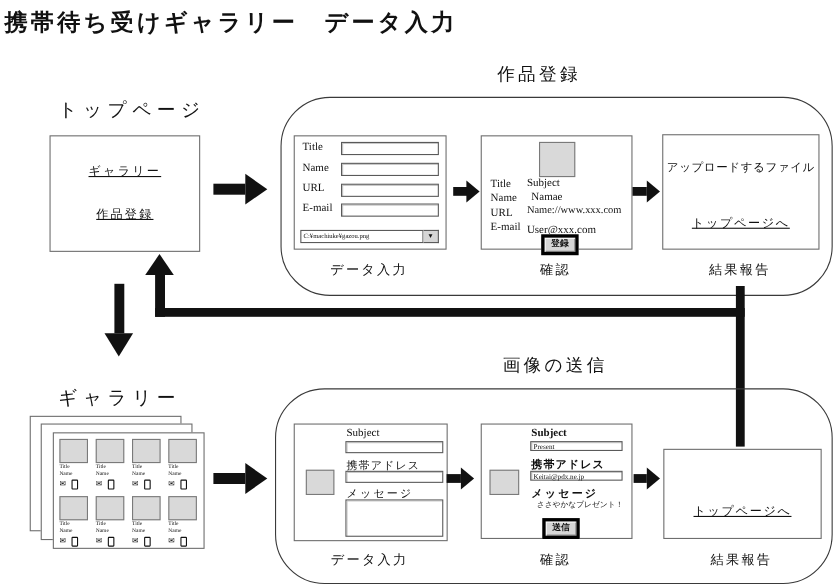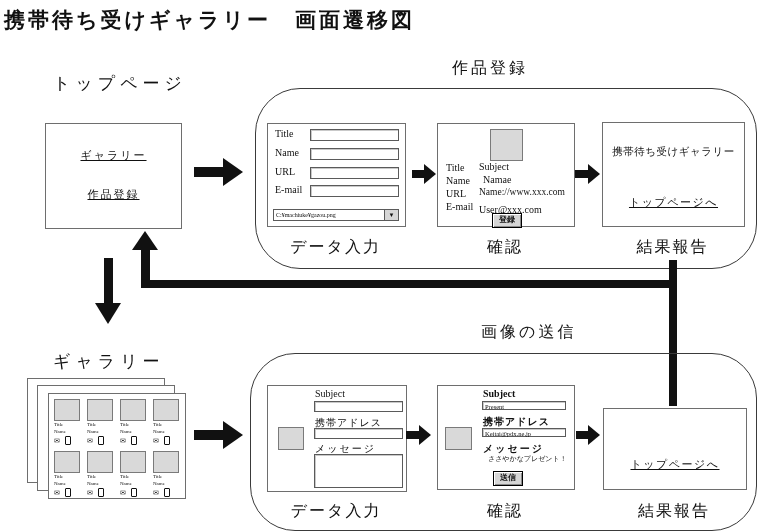--- a/index.html
+++ b/index.html
@@ -5,26 +5,26 @@
   html,body{margin:0;padding:0;background:#fff;}
   .canvas{position:relative;width:760px;height:532px;background:#fff;overflow:hidden;
           font-family:"Liberation Sans","DejaVu Sans",sans-serif;color:#111;}
   .abs{position:absolute;}
   .en{font-family:"Liberation Serif","DejaVu Serif",serif;}
   .page-title{font-size:21px;font-weight:bold;letter-spacing:3px;white-space:nowrap;}
   .section-heading{font-size:17px;letter-spacing:5px;white-space:nowrap;}
   .flow-heading{font-size:16px;letter-spacing:3px;white-space:nowrap;}
   .flow-container{border:1px solid #3a3a3a;border-radius:45px;background:transparent;}
   .screen{background:#fff;border:1px solid #6e6e6e;}
-  .caption{font-size:16px;letter-spacing:2px;text-align:center;white-space:nowrap;}
+  .caption{font-size:12px;letter-spacing:2px;text-align:center;white-space:nowrap;}
   .ulink{text-decoration:underline;cursor:pointer;white-space:nowrap;}
   .fld-label{font-size:10px;white-space:nowrap;}
   .fld-input{background:#fff;border:1px solid #5a5a5a;box-shadow:inset 1px 1px 0 #c9c9c9;}
   .thumb{background:#d9d9d9;border:1px solid #7a7a7a;}
-  .btn{background:#d6d6d6;border:1px solid #000000;box-shadow:inset 1px 1px 0 #fff,inset -1px -1px 0 #8a8a8a;
+  .btn{background:#d6d6d6;border:3px solid #000000;box-shadow:inset 1px 1px 0 #fff,inset -1px -1px 0 #8a8a8a;
        font-size:8px;font-weight:bold;text-align:center;line-height:12px;cursor:pointer;white-space:nowrap;}
   .stem{background:#111;}
   .head-r{width:0;height:0;border-top:14px solid transparent;border-bottom:14px solid transparent;border-left:20px solid #111;}
   .head-r-s{width:0;height:0;border-top:10px solid transparent;border-bottom:10px solid transparent;border-left:12px solid #111;}
   .head-d{width:0;height:0;border-left:13px solid transparent;border-right:13px solid transparent;border-top:21px solid #111;}
   .head-u{width:0;height:0;border-left:13px solid transparent;border-right:13px solid transparent;border-bottom:19px solid #111;}
   .gpage{background:#fff;border:1px solid #6e6e6e;}
   .gcell{position:absolute;width:28px;}
   .gthumb{width:24px;height:20px;background:#d9d9d9;border:1px solid #7a7a7a;}
   .gtxt{font-family:"Liberation Serif","DejaVu Serif",serif;font-size:5px;line-height:6px;margin-top:1px;white-space:nowrap;}
@@ -36,23 +36,23 @@
   .filebtn{width:13px;border:1px solid #5a5a5a;border-left:none;background:#d6d6d6;
            font-size:6px;line-height:10px;text-align:center;cursor:pointer;}
   .msg{font-size:10.5px;letter-spacing:0.5px;text-align:center;white-space:nowrap;}
   .ctr{text-align:center;}
 </style>
 </head>
 <body>
 
 <div class="canvas">
 
-  <div class="abs page-title" style="left:4px;top:6px;">携帯待ち受けギャラリー　画面遷移図</div>
-
-  <div class="abs section-heading" style="left:53px;top:72px;">トップページ</div>
+  <div class="abs page-title" style="left:4px;top:6px;">携帯待ち受けギャラリー　データ入力</div>
+
+  <div class="abs section-heading" style="left:53px;top:88px;">トップページ</div>
   <div class="abs screen" style="left:45px;top:123px;width:135px;height:104px;">
     <div class="abs ulink" style="left:0;top:24px;width:100%;text-align:center;font-size:11px;letter-spacing:2px;">ギャラリー</div>
     <div class="abs ulink" style="left:0;top:63px;width:100%;text-align:center;font-size:11px;letter-spacing:2px;">作品登録</div>
   </div>
 
   <div class="abs stem" style="left:194px;top:167px;width:29px;height:10px;"></div>
   <div class="abs head-r" style="left:223px;top:158px;"></div>
 
   <div class="abs flow-heading" style="left:452px;top:58px;">作品登録</div>
   <div class="abs flow-container" style="left:255px;top:88px;width:500px;height:179px;"></div>
@@ -87,21 +87,21 @@
     <div class="abs fld-label en" style="left:8px;top:77px;">E-mail</div>
     <div class="abs fld-label en" style="left:41px;top:80px;">User@xxx.com</div>
     <div class="abs btn" style="left:54px;top:89px;width:28px;height:13px;">登録</div>
   </div>
   <div class="abs caption" style="left:437px;top:237px;width:136px;">確認</div>
 
   <div class="abs stem" style="left:575px;top:170px;width:13px;height:8px;"></div>
   <div class="abs head-r-s" style="left:588px;top:164px;"></div>
 
   <div class="abs screen" style="left:602px;top:122px;width:141px;height:103px;">
-    <div class="abs msg" style="left:0;top:22px;width:100%;">携帯待ち受けギャラリー</div>
+    <div class="abs msg" style="left:0;top:22px;width:100%;">アップロードするファイル</div>
     <div class="abs ulink ctr" style="left:0;top:72px;width:100%;font-size:11px;letter-spacing:1.5px;">トップページへ</div>
   </div>
   <div class="abs caption" style="left:602px;top:237px;width:141px;">結果報告</div>
 
   <div class="abs stem" style="left:669px;top:260px;width:8px;height:146px;"></div>
   <div class="abs stem" style="left:141px;top:280px;width:536px;height:8px;"></div>
   <div class="abs stem" style="left:141px;top:250px;width:9px;height:38px;"></div>
   <div class="abs head-u" style="left:132px;top:231px;"></div>
 
   <div class="abs stem" style="left:104px;top:258px;width:9px;height:45px;"></div>
@@ -181,21 +181,21 @@
       <div class="gicons">
           <span>✉</span>
           <span class="phone-glyph"></span>
         </div>
     </div>
   </div>
 
   <div class="abs stem" style="left:194px;top:430px;width:29px;height:10px;"></div>
   <div class="abs head-r" style="left:223px;top:421px;"></div>
 
-  <div class="abs flow-heading" style="left:481px;top:322px;">画像の送信</div>
+  <div class="abs flow-heading" style="left:457px;top:322px;">画像の送信</div>
   <div class="abs flow-container" style="left:250px;top:353px;width:505px;height:176px;"></div>
 
   <div class="abs screen" style="left:267px;top:385px;width:138px;height:105px;">
     <div class="abs thumb" style="left:10px;top:41px;width:24px;height:21px;"></div>
     <div class="abs fld-label en" style="left:47px;top:2px;">Subject</div>
     <div class="abs fld-input" style="left:46px;top:15px;width:87px;height:9px;"></div>
     <div class="abs fld-label" style="left:47px;top:30px;letter-spacing:1px;">携帯アドレス</div>
     <div class="abs fld-input" style="left:46px;top:42px;width:87px;height:9px;"></div>
     <div class="abs fld-label" style="left:47px;top:56px;letter-spacing:2px;">メッセージ</div>
     <div class="abs fld-input" style="left:46px;top:68px;width:87px;height:32px;"></div>

